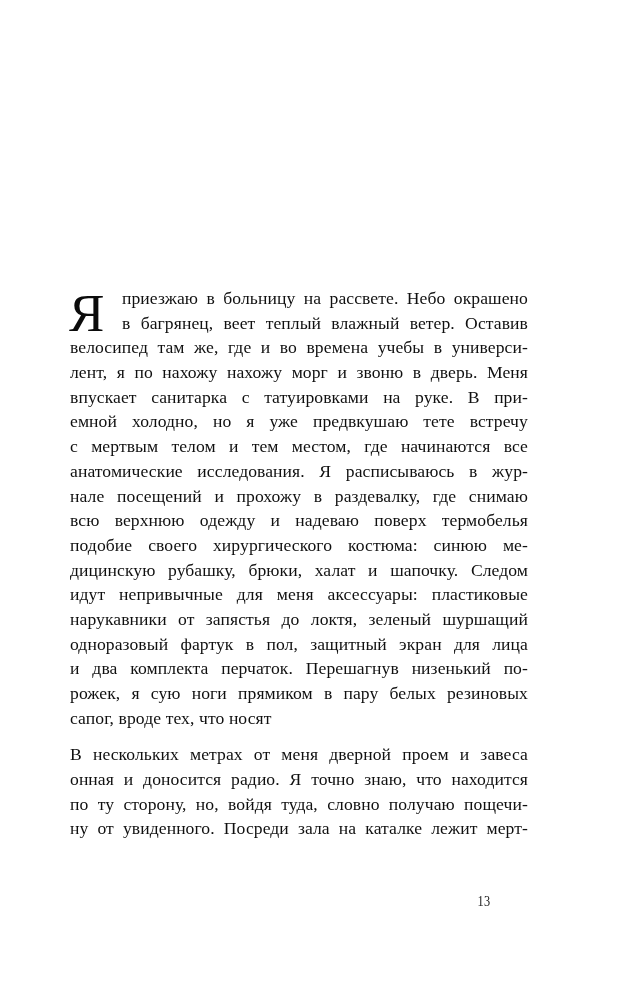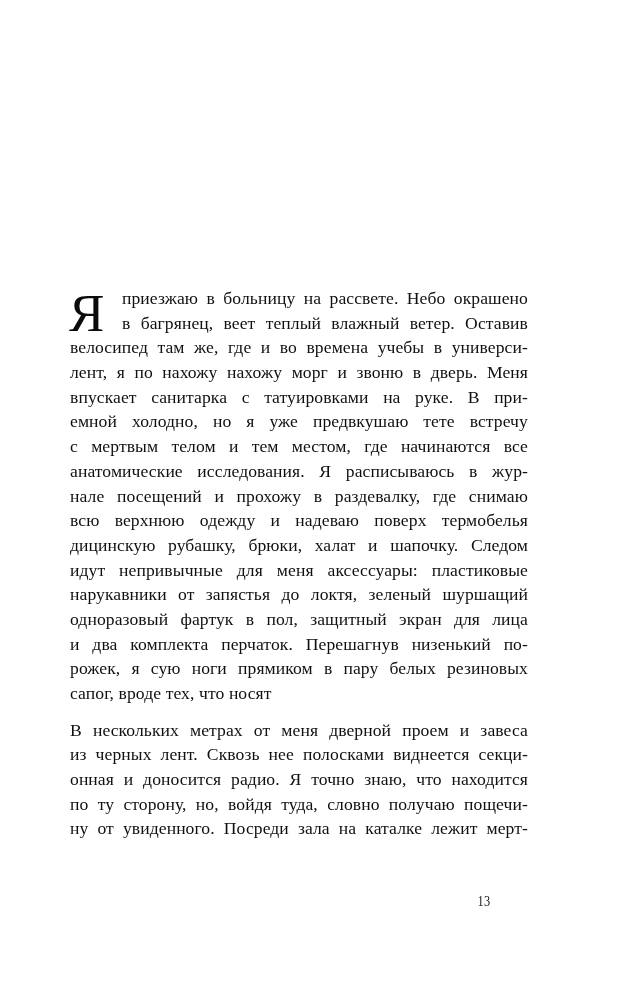--- a/index.html
+++ b/index.html
@@ -105,31 +105,31 @@
         <div class="line l1 just"><span class="w">приезжаю</span><span class="w">в</span><span class="w">больницу</span><span class="w">на</span><span class="w">рассвете.</span><span class="w">Небо</span><span class="w">окрашено</span></div>
         <div class="line l2 just"><span class="w">в</span><span class="w">багрянец,</span><span class="w">веет</span><span class="w">теплый</span><span class="w">влажный</span><span class="w">ветер.</span><span class="w">Оставив</span></div>
         <div class="line l3 just"><span class="w">велосипед</span><span class="w">там</span><span class="w">же,</span><span class="w">где</span><span class="w">и</span><span class="w">во</span><span class="w">времена</span><span class="w">учебы</span><span class="w">в</span><span class="w">универси-</span></div>
         <div class="line l4 just"><span class="w">лент,</span><span class="w">я</span><span class="w">по</span><span class="w">нахожу</span><span class="w">нахожу</span><span class="w">морг</span><span class="w">и</span><span class="w">звоню</span><span class="w">в</span><span class="w">дверь.</span><span class="w">Меня</span></div>
         <div class="line l5 just"><span class="w">впускает</span><span class="w">санитарка</span><span class="w">с</span><span class="w">татуировками</span><span class="w">на</span><span class="w">руке.</span><span class="w">В</span><span class="w">при-</span></div>
         <div class="line l6 just"><span class="w">емной</span><span class="w">холодно,</span><span class="w">но</span><span class="w">я</span><span class="w">уже</span><span class="w">предвкушаю</span><span class="w">тете</span><span class="w">встречу</span></div>
         <div class="line l7 just"><span class="w">с</span><span class="w">мертвым</span><span class="w">телом</span><span class="w">и</span><span class="w">тем</span><span class="w">местом,</span><span class="w">где</span><span class="w">начинаются</span><span class="w">все</span></div>
         <div class="line l8 just"><span class="w">анатомические</span><span class="w">исследования.</span><span class="w">Я</span><span class="w">расписываюсь</span><span class="w">в</span><span class="w">жур-</span></div>
         <div class="line l9 just"><span class="w">нале</span><span class="w">посещений</span><span class="w">и</span><span class="w">прохожу</span><span class="w">в</span><span class="w">раздевалку,</span><span class="w">где</span><span class="w">снимаю</span></div>
         <div class="line l10 just"><span class="w">всю</span><span class="w">верхнюю</span><span class="w">одежду</span><span class="w">и</span><span class="w">надеваю</span><span class="w">поверх</span><span class="w">термобелья</span></div>
+        <div class="line l11 just"><span class="w">подобие</span><span class="w">своего</span><span class="w">хирургического</span><span class="w">костюма:</span><span class="w">синюю</span><span class="w">ме-</span></div>
         <div class="line l12 just"><span class="w">дицинскую</span><span class="w">рубашку,</span><span class="w">брюки,</span><span class="w">халат</span><span class="w">и</span><span class="w">шапочку.</span><span class="w">Следом</span></div>
         <div class="line l13 just"><span class="w">идут</span><span class="w">непривычные</span><span class="w">для</span><span class="w">меня</span><span class="w">аксессуары:</span><span class="w">пластиковые</span></div>
         <div class="line l14 just"><span class="w">нарукавники</span><span class="w">от</span><span class="w">запястья</span><span class="w">до</span><span class="w">локтя,</span><span class="w">зеленый</span><span class="w">шуршащий</span></div>
         <div class="line l15 just"><span class="w">одноразовый</span><span class="w">фартук</span><span class="w">в</span><span class="w">пол,</span><span class="w">защитный</span><span class="w">экран</span><span class="w">для</span><span class="w">лица</span></div>
         <div class="line l16 just"><span class="w">и</span><span class="w">два</span><span class="w">комплекта</span><span class="w">перчаток.</span><span class="w">Перешагнув</span><span class="w">низенький</span><span class="w">по-</span></div>
         <div class="line l17 just"><span class="w">рожек,</span><span class="w">я</span><span class="w">сую</span><span class="w">ноги</span><span class="w">прямиком</span><span class="w">в</span><span class="w">пару</span><span class="w">белых</span><span class="w">резиновых</span></div>
         <div class="line l18 last"><span class="w">сапог,</span><span class="w">вроде</span><span class="w">тех,</span><span class="w">что</span><span class="w">носят</span></div>
       </div>
       <div class="para p2">
         <div class="line l1 just"><span class="w">В</span><span class="w">нескольких</span><span class="w">метрах</span><span class="w">от</span><span class="w">меня</span><span class="w">дверной</span><span class="w">проем</span><span class="w">и</span><span class="w">завеса</span></div>
-        <div class="line l2 just"><span class="w">из</span><span class="w">черных</span><span class="w">лент.</span><span class="w">Сквозь</span><span class="w">нее</span><span class="w">полосками</span><span class="w">виднеется</span><span class="w">секци-</span></div>
         <div class="line l3 just"><span class="w">онная</span><span class="w">и</span><span class="w">доносится</span><span class="w">радио.</span><span class="w">Я</span><span class="w">точно</span><span class="w">знаю,</span><span class="w">что</span><span class="w">находится</span></div>
         <div class="line l4 just"><span class="w">по</span><span class="w">ту</span><span class="w">сторону,</span><span class="w">но,</span><span class="w">войдя</span><span class="w">туда,</span><span class="w">словно</span><span class="w">получаю</span><span class="w">пощечи-</span></div>
         <div class="line l5 just"><span class="w">ну</span><span class="w">от</span><span class="w">увиденного.</span><span class="w">Посреди</span><span class="w">зала</span><span class="w">на</span><span class="w">каталке</span><span class="w">лежит</span><span class="w">мерт-</span></div>
       </div>
     </div>
 
   <div class="folio">13</div>
 
 </div>
 

